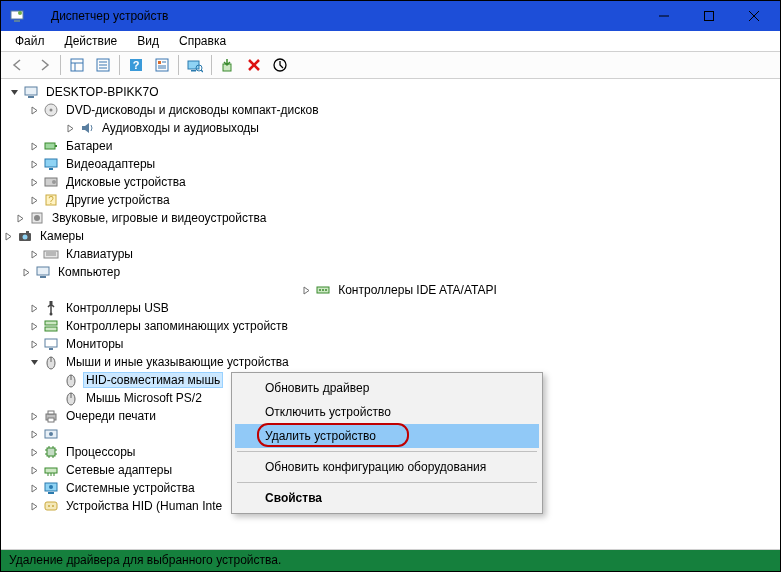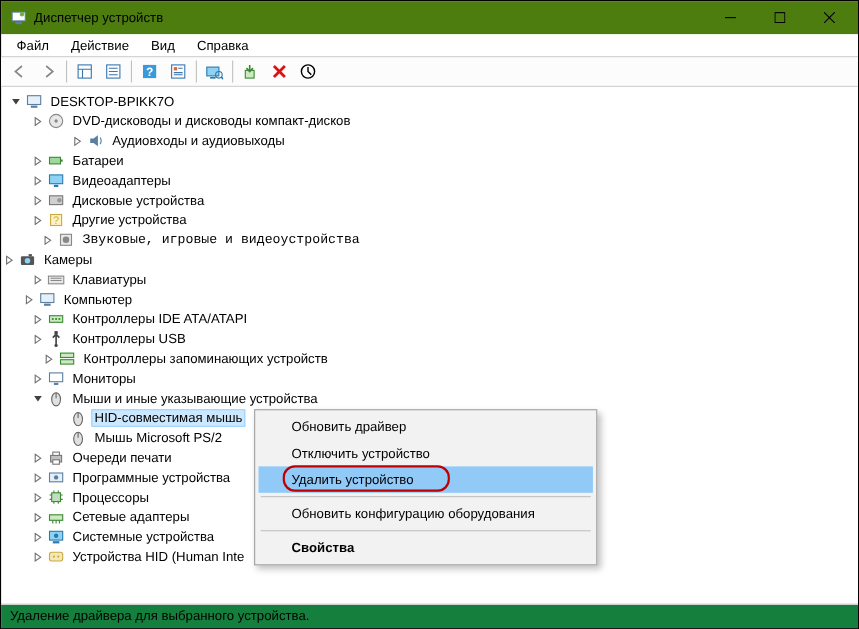--- a/index.html
+++ b/index.html
@@ -14,21 +14,22 @@
     display: flex;
     flex-direction: column;
     overflow: hidden;
   }
   
   .titlebar {
     height: 30px;
     display: flex;
     align-items: center;
     padding: 0 4px 0 8px;
-    background: #4d7c0f;
+    background: #1d4ed8;
+    gap: 20px;
   }
   .titlebar .app-icon {
     width: 16px; height: 16px; margin-right: 6px;
     display:flex; align-items:center; justify-content:center;
   }
   .titlebar .title { flex: 1; font-size: 12px; }
   .win-btns { display:flex; }
   .win-btn {
     width: 45px; height: 30px;
     display:flex; align-items:center; justify-content:center;
@@ -364,21 +365,21 @@
           <span class="dev-icon">
             <svg width="16" height="16">
               <rect x="3" y="3" width="10" height="10" fill="#fff3c4" stroke="#caa93e"></rect>
               <text x="8" y="12" text-anchor="middle" font-size="10" fill="#caa93e">?</text>
             </svg>
           </span>
           <span class="node-label">Другие устройства</span>
         </div>
       </li>
       <li>
-        <div class="tree-row" style="padding-left: 35px; font-family: Liberation Mono, monospace;">
+        <div class="tree-row" style="padding-left: 12px;">
           <span class="expander">
             <svg width="9" height="9">
               <path d="M2 1 L7 4.5 L2 8 Z" fill="none" stroke="#707070"></path>
             </svg>
           </span>
           <span class="dev-icon">
             <svg width="16" height="16">
               <rect x="3" y="3" width="10" height="10" fill="#e8e8e8" stroke="#888"></rect>
               <circle cx="8" cy="8" r="3" fill="#888"></circle>
             </svg>
@@ -430,21 +431,21 @@
           <span class="dev-icon">
             <svg width="16" height="16">
               <rect x="2" y="3" width="12" height="8" fill="#e8f0f7" stroke="#5a7fa0"></rect>
               <rect x="5" y="12" width="6" height="2" fill="#5a7fa0"></rect>
             </svg>
           </span>
           <span class="node-label">Компьютер</span>
         </div>
       </li>
       <li>
-        <div class="tree-row" style="padding-left: 26px;">
+        <div class="tree-row" style="padding-left: 26px; justify-content: center;">
           <span class="expander">
             <svg width="9" height="9">
               <path d="M2 1 L7 4.5 L2 8 Z" fill="none" stroke="#707070"></path>
             </svg>
           </span>
           <span class="dev-icon">
             <svg width="16" height="16">
               <rect x="2" y="5" width="12" height="6" fill="#cde8c4" stroke="#3a8a2e"></rect>
               <circle cx="5" cy="8" r="1" fill="#3a8a2e"></circle>
               <circle cx="8" cy="8" r="1" fill="#3a8a2e"></circle>
@@ -465,21 +466,21 @@
             <svg width="16" height="16">
               <path d="M8 14 L8 4 M8 4 L5 7 M8 4 L11 7" stroke="#444" stroke-width="1.5" fill="none"></path>
               <circle cx="8" cy="14" r="1.5" fill="#444"></circle>
               <rect x="6.5" y="1" width="3" height="3" fill="#444"></rect>
             </svg>
           </span>
           <span class="node-label">Контроллеры USB</span>
         </div>
       </li>
       <li>
-        <div class="tree-row" style="padding-left: 36px;">
+        <div class="tree-row" style="padding-left: 26px;">
           <span class="expander">
             <svg width="9" height="9">
               <path d="M2 1 L7 4.5 L2 8 Z" fill="none" stroke="#707070"></path>
             </svg>
           </span>
           <span class="dev-icon">
             <svg width="16" height="16">
               <rect x="2" y="3" width="12" height="4" fill="#cde8c4" stroke="#3a8a2e"></rect>
               <rect x="2" y="9" width="12" height="4" fill="#cde8c4" stroke="#3a8a2e"></rect>
             </svg>
@@ -566,21 +567,20 @@
             <svg width="9" height="9">
               <path d="M2 1 L7 4.5 L2 8 Z" fill="none" stroke="#707070"></path>
             </svg>
           </span>
           <span class="dev-icon">
             <svg width="16" height="16">
               <rect x="2" y="4" width="12" height="8" fill="#e8f0f7" stroke="#5a7fa0"></rect>
               <circle cx="8" cy="8" r="2" fill="#5a7fa0"></circle>
             </svg>
           </span>
-          <span class="node-label">Программные устройства</span>
         </div>
       </li>
       <li>
         <div class="tree-row" style="padding-left: 26px;">
           <span class="expander">
             <svg width="9" height="9">
               <path d="M2 1 L7 4.5 L2 8 Z" fill="none" stroke="#707070"></path>
             </svg>
           </span>
           <span class="dev-icon">

